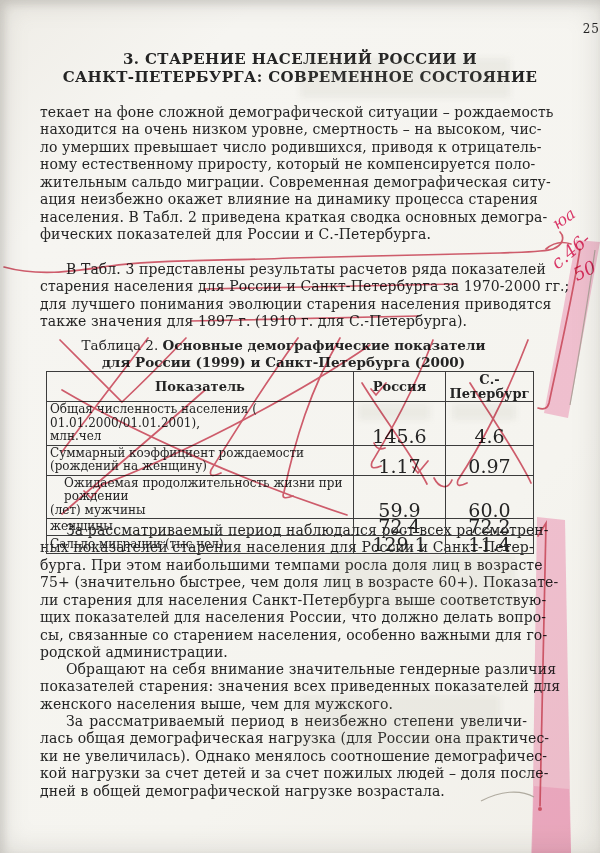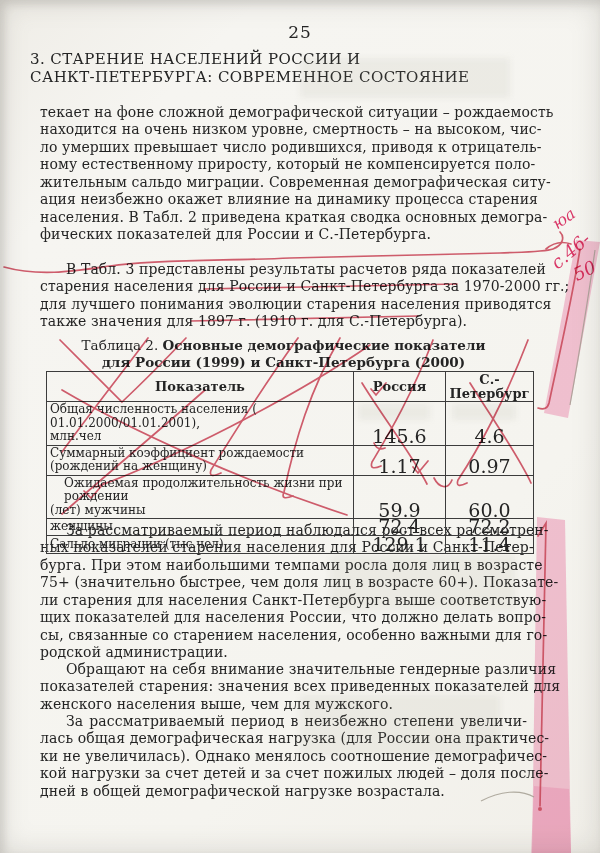--- a/index.html
+++ b/index.html
@@ -6,24 +6,24 @@
     --pen:#d24f63; --hl:#f286b2; --pencil:#a8a298; --note:#e23a6e;
     --paper:#f4f2ed; --ink:#242424;
   }
   html,body{margin:0;padding:0;background:#e9e7e1;}
   .page{
     position:relative; width:600px; height:853px; overflow:hidden;
     background:linear-gradient(135deg,#efede7 0%, #f6f5f1 18%, #f5f4ef 70%, #f1efe9 100%);
     box-shadow:inset 0 0 28px rgba(115,110,100,.22), inset 4px 4px 8px rgba(100,95,88,.18);
     font-family:"DejaVu Serif","Liberation Serif",serif; color:var(--ink);
   }
-  .pagenum{position:absolute; top:22px; left:0; width:600px; text-align:center;
-    font-size:17px; letter-spacing:1px;}
-  .heading{position:absolute; top:50px; left:30px; width:540px; 
-    font-weight:normal; font-size:15px; line-height:18px; letter-spacing:.4px;}
+  .pagenum{position:absolute; top:22px; left:0; width:600px; text-align:right;
+    font-size:12px; letter-spacing:1px;}
+  .heading{position:absolute; top:50px; left:30px; width:540px; text-align:center;
+    font-weight:bold; font-size:15px; line-height:18px; letter-spacing:.4px;}
   .para{position:absolute; left:40px; width:487px;}
   .line{display:block; height:17.45px; font-size:14px; line-height:17.45px;
     text-align:justify; text-align-last:justify; white-space:nowrap; letter-spacing:.1px;}
   .line.first{text-indent:26px;}
   .line.final{text-align-last:left;}
   .caption{position:absolute; top:337px; left:40px; width:487px; text-align:center;
     font-size:13.5px; line-height:16.5px;}
   .caption .b{font-weight:bold;}
   table.demo{position:absolute; top:371px; left:46px; width:487px;
     border-collapse:collapse; table-layout:fixed; font-size:12px; line-height:13.5px;}

